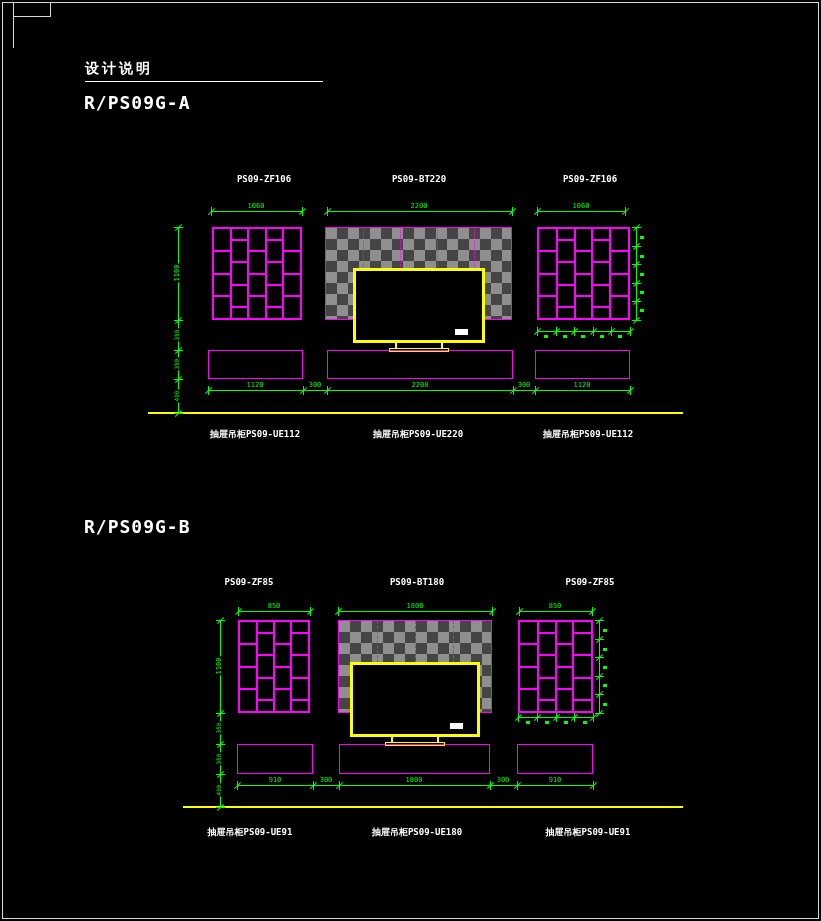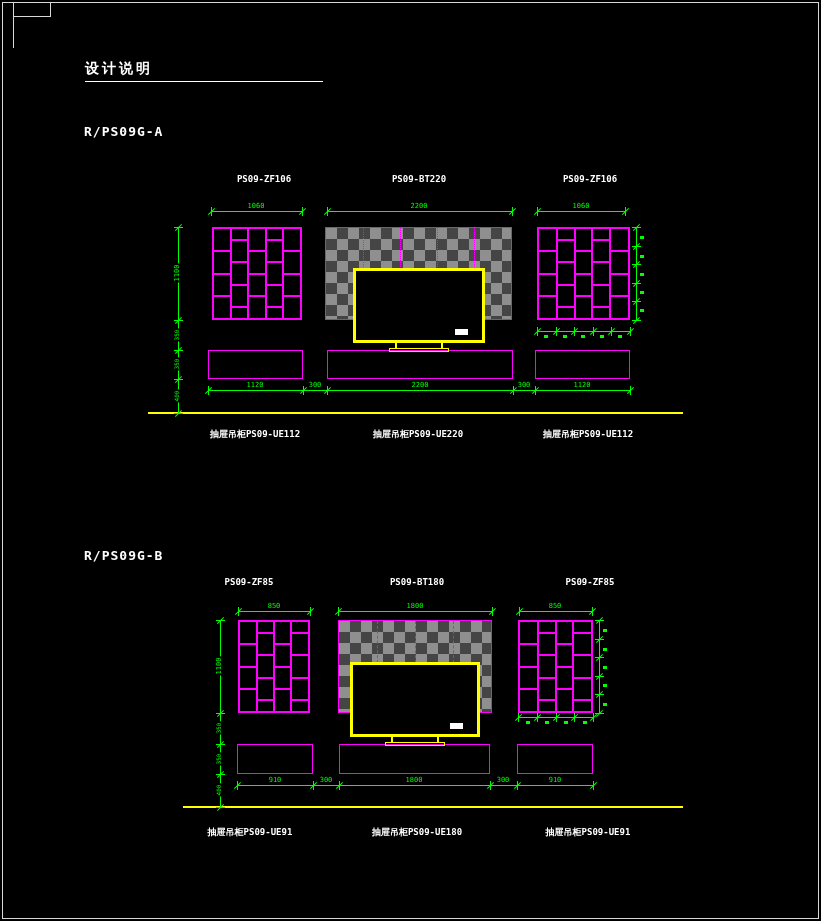--- a/index.html
+++ b/index.html
@@ -6,21 +6,21 @@
   #canvas{position:relative;width:821px;height:921px;background:#000;overflow:hidden;
           font-family:"DejaVu Sans Mono","DejaVu Sans",monospace;}
   .abs{position:absolute;}
   
   .frame{position:absolute;left:2px;top:2px;right:2px;bottom:2px;border:1px solid #d8d8d8;}
   .frame-tab{position:absolute;left:13px;top:3px;width:37px;height:13px;border-right:1px solid #d8d8d8;border-bottom:1px solid #d8d8d8;}
   .frame-stub{position:absolute;left:13px;top:3px;width:1px;height:45px;background:#d8d8d8;}
   
   .wtxt{color:#fff;font-weight:bold;white-space:nowrap;}
   .title{font-size:14px;letter-spacing:3px;}
-  .dname{font-size:13px;letter-spacing:1px;margin-top:32px;}
+  .dname{font-size:18px;letter-spacing:1px;}
   .plabel{font-size:9px;transform:translateX(-50%);}
   .clabel{font-size:9px;transform:translateX(-50%);}
   .underline{height:1px;background:#fff;}
   
   .panel{border:2px solid #f0f;box-sizing:border-box;background:#000;}
   .brickline{position:absolute;background:#f0f;}
   .cab{border:1px solid #f0f;box-sizing:border-box;background:#000;}
   
   .hatch{box-sizing:border-box;border:1px solid #f0f;
          background:repeating-conic-gradient(#454545 0% 25%, #8f8f8f 0% 50%) 0 0/22px 22px;}

